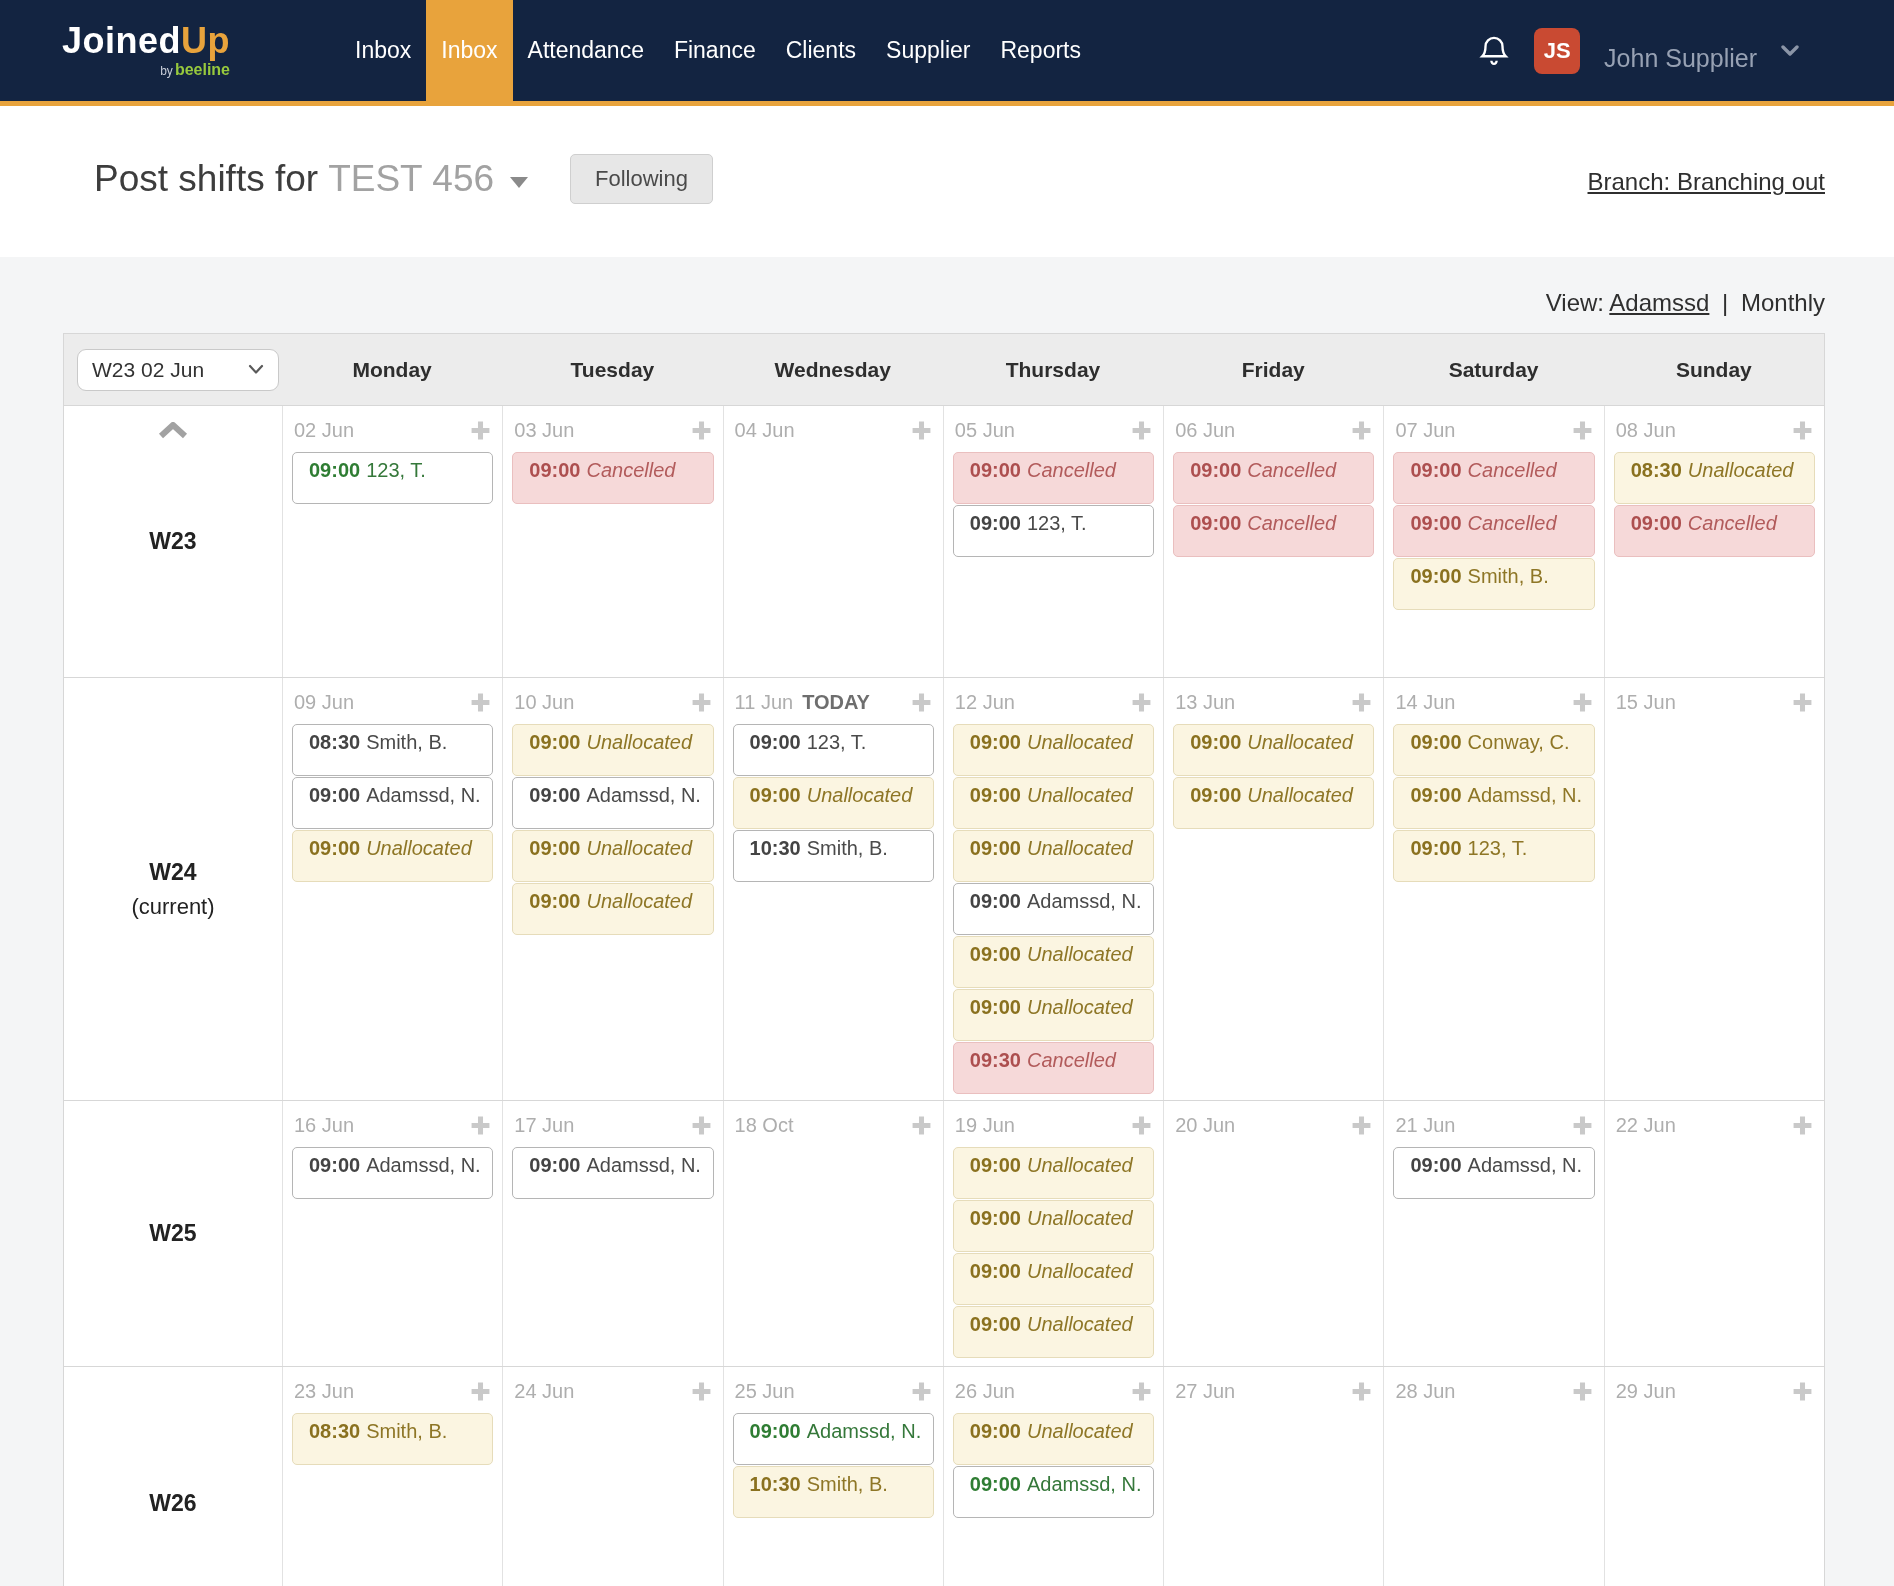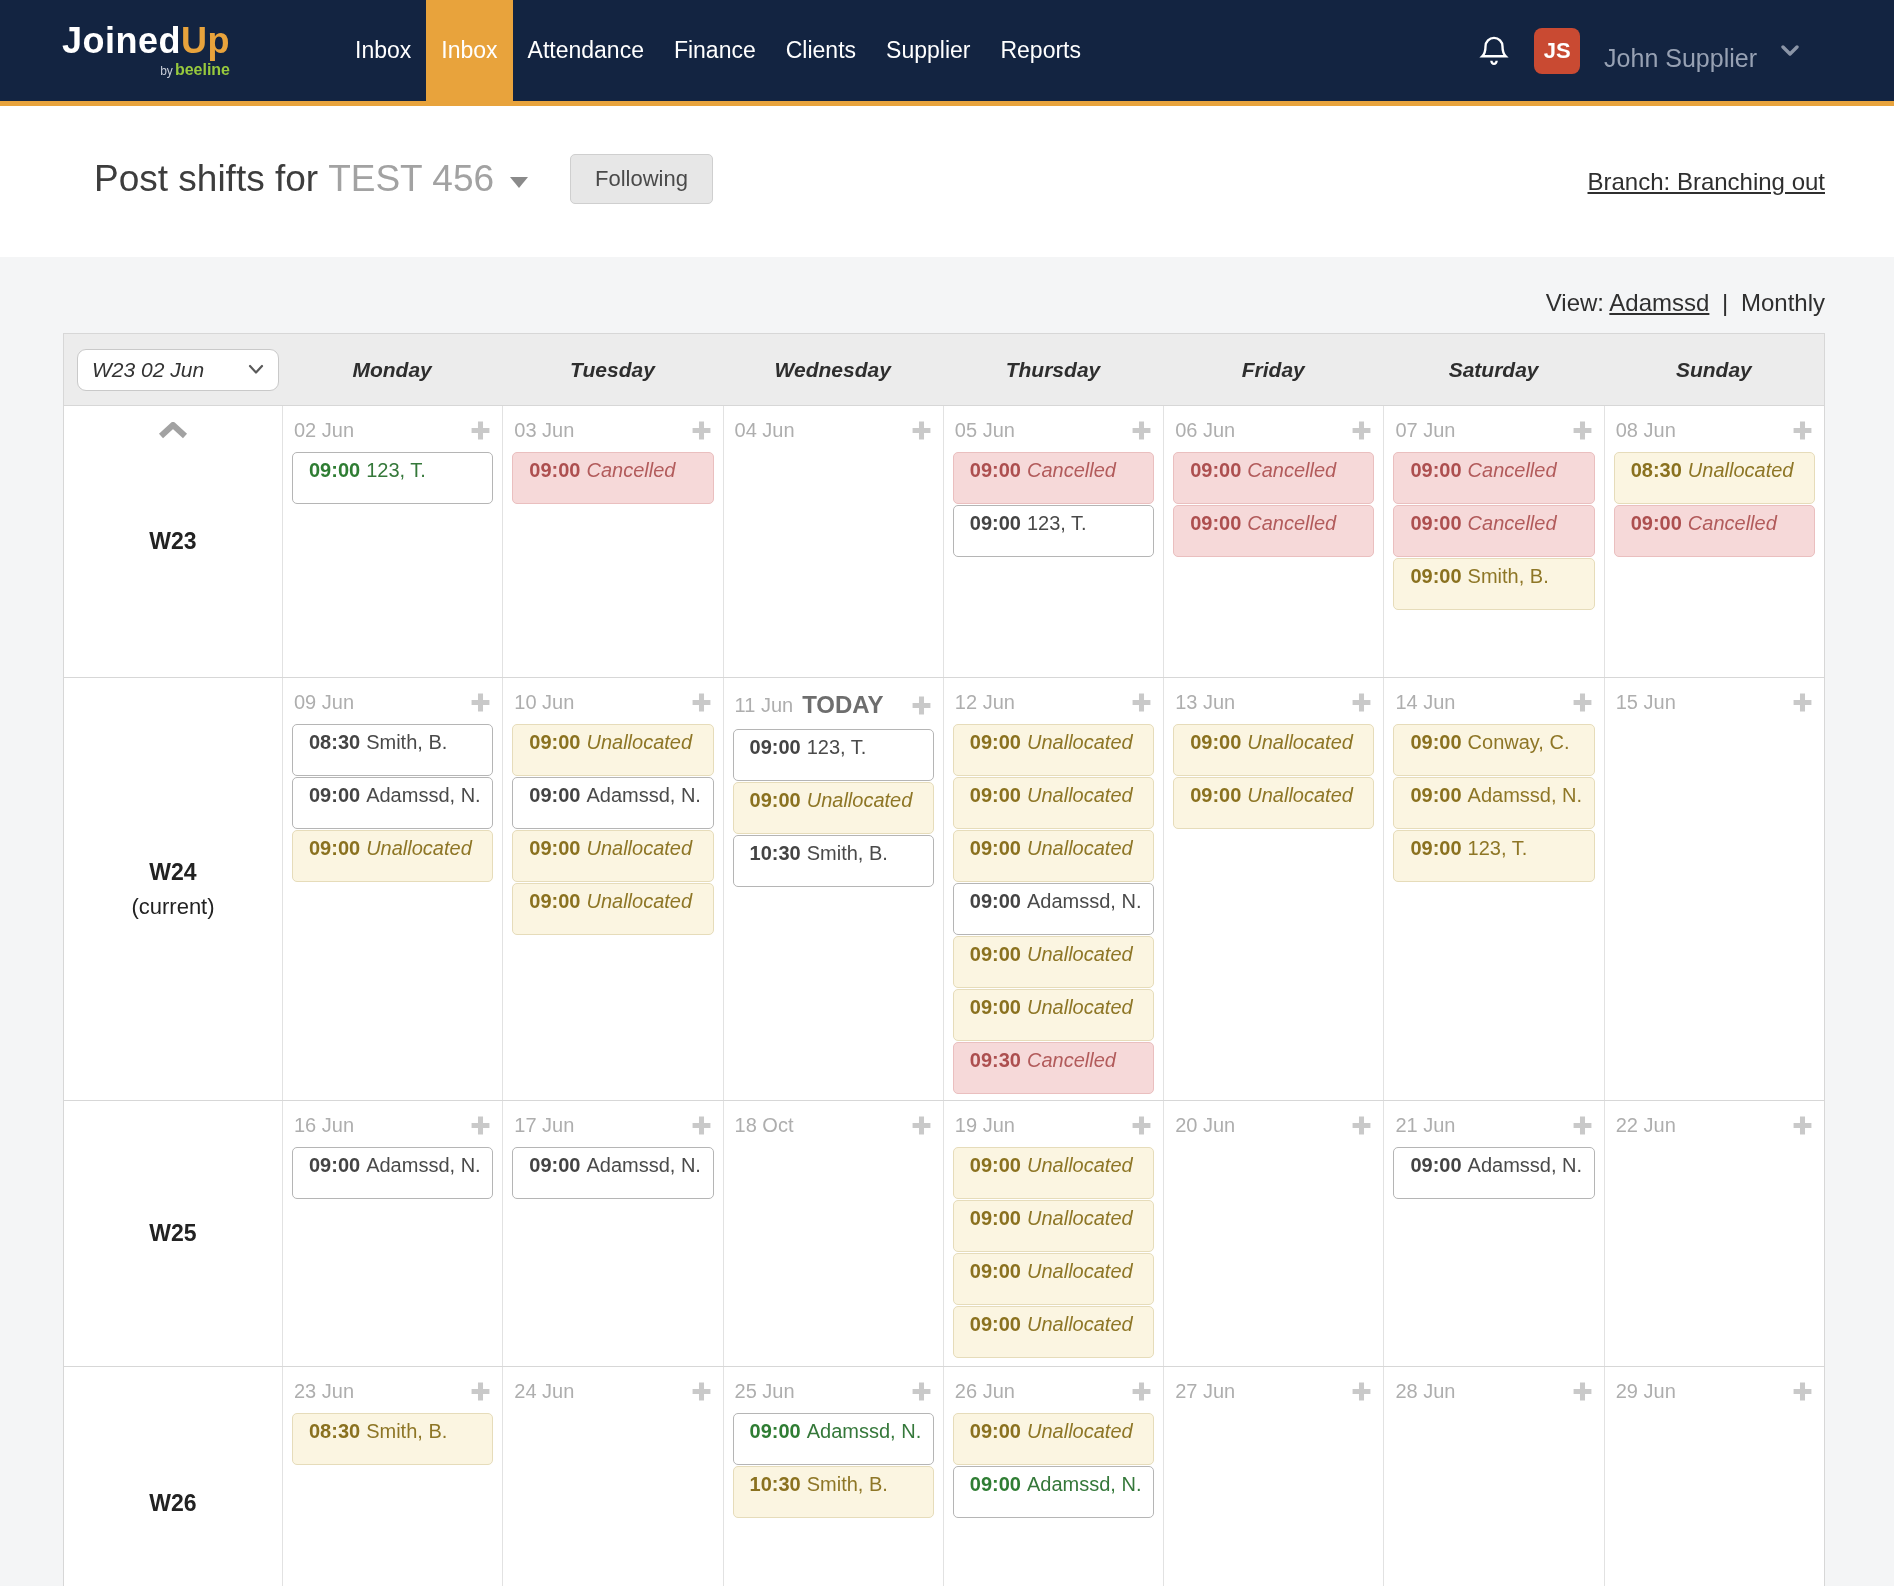--- a/index.html
+++ b/index.html
@@ -34,37 +34,37 @@
 
   
   .view-row { text-align:right; padding:32px 69px 16px 0; font-size:24px; color:#2f2f2f; }
   .view-weekly { text-decoration:underline; color:#2f2f2f; cursor:pointer; }
   .view-sep { margin:0 6px; }
   .view-monthly { font-weight:normal; }
 
   
   .calendar { margin:0 69px 40px 63px; background:#ffffff; border:1px solid #d7d7d7; }
   .cal-grid-row { display:grid; grid-template-columns:218px repeat(7, 1fr); }
-  .cal-header-row { background:#ececec; height:72px; align-items:center; border-bottom:1px solid #d7d7d7;font-style:italic; }
+  .cal-header-row { background:#ececec; height:72px; align-items:center; border-bottom:1px solid #d7d7d7; }
   .week-select { margin-left:13px; width:202px; height:42px; background:#fff; border:1px solid #c9c9c9; border-radius:9px; display:flex; align-items:center; justify-content:space-between; padding:0 14px; font-size:21px; color:#333; cursor:pointer; }
   .day-header { text-align:center; font-weight:bold; font-size:21px; color:#2e2e2e; }
 
   .week-row { border-bottom:1px solid #d7d7d7; }
   .week-row:last-child { border-bottom:none; }
   .week-label-cell { position:relative; display:flex; flex-direction:column; align-items:center; justify-content:center; }
   .week-label { font-weight:bold; font-size:23px; color:#222; }
   .week-sublabel { font-size:22px; color:#222; margin-top:8px; font-weight:normal; }
   .week-nav { position:absolute; left:50%; transform:translateX(-50%); cursor:pointer; }
   .week-nav.up { top:16px; }
   .week-nav.down { bottom:14px; }
 
   .day-cell { border-left:1px solid #e2e2e2; padding:5px 9px 5px 9px; overflow:hidden; }
   .day-head { display:flex; align-items:center; margin:8px 2px 10px 2px; }
   .day-date { font-size:20px; color:#aeaeae; }
-  .today-flag { font-size:24px; font-weight:bold; color:#6e6e6e; margin-left:9px; }
+  .today-flag { font-size:20px; font-weight:bold; color:#6e6e6e; margin-left:9px; }
   .plus-btn { margin-left:auto; display:flex; align-items:center; cursor:pointer; }
 
   .chip { height:52px; line-height:34px; border-radius:5px; border:1px solid; padding:0 16px; font-size:20px; margin-bottom:1px; white-space:nowrap; overflow:hidden; cursor:pointer; }
   .chip .t { font-weight:bold; margin-right:6px; }
   .chip.white { background:#ffffff; border-color:#b5b5b5; color:#4a4a4a; }
   .chip.white .t { color:#444444; }
   .chip.green { background:#ffffff; border-color:#b5b5b5; color:#35783a; }
   .chip.green .t { color:#2f7d33; }
   .chip.cream { background:#fbf5e1; border-color:#e6dcba; color:#8e7626; }
   .chip.cream .t { color:#8a711f; }

